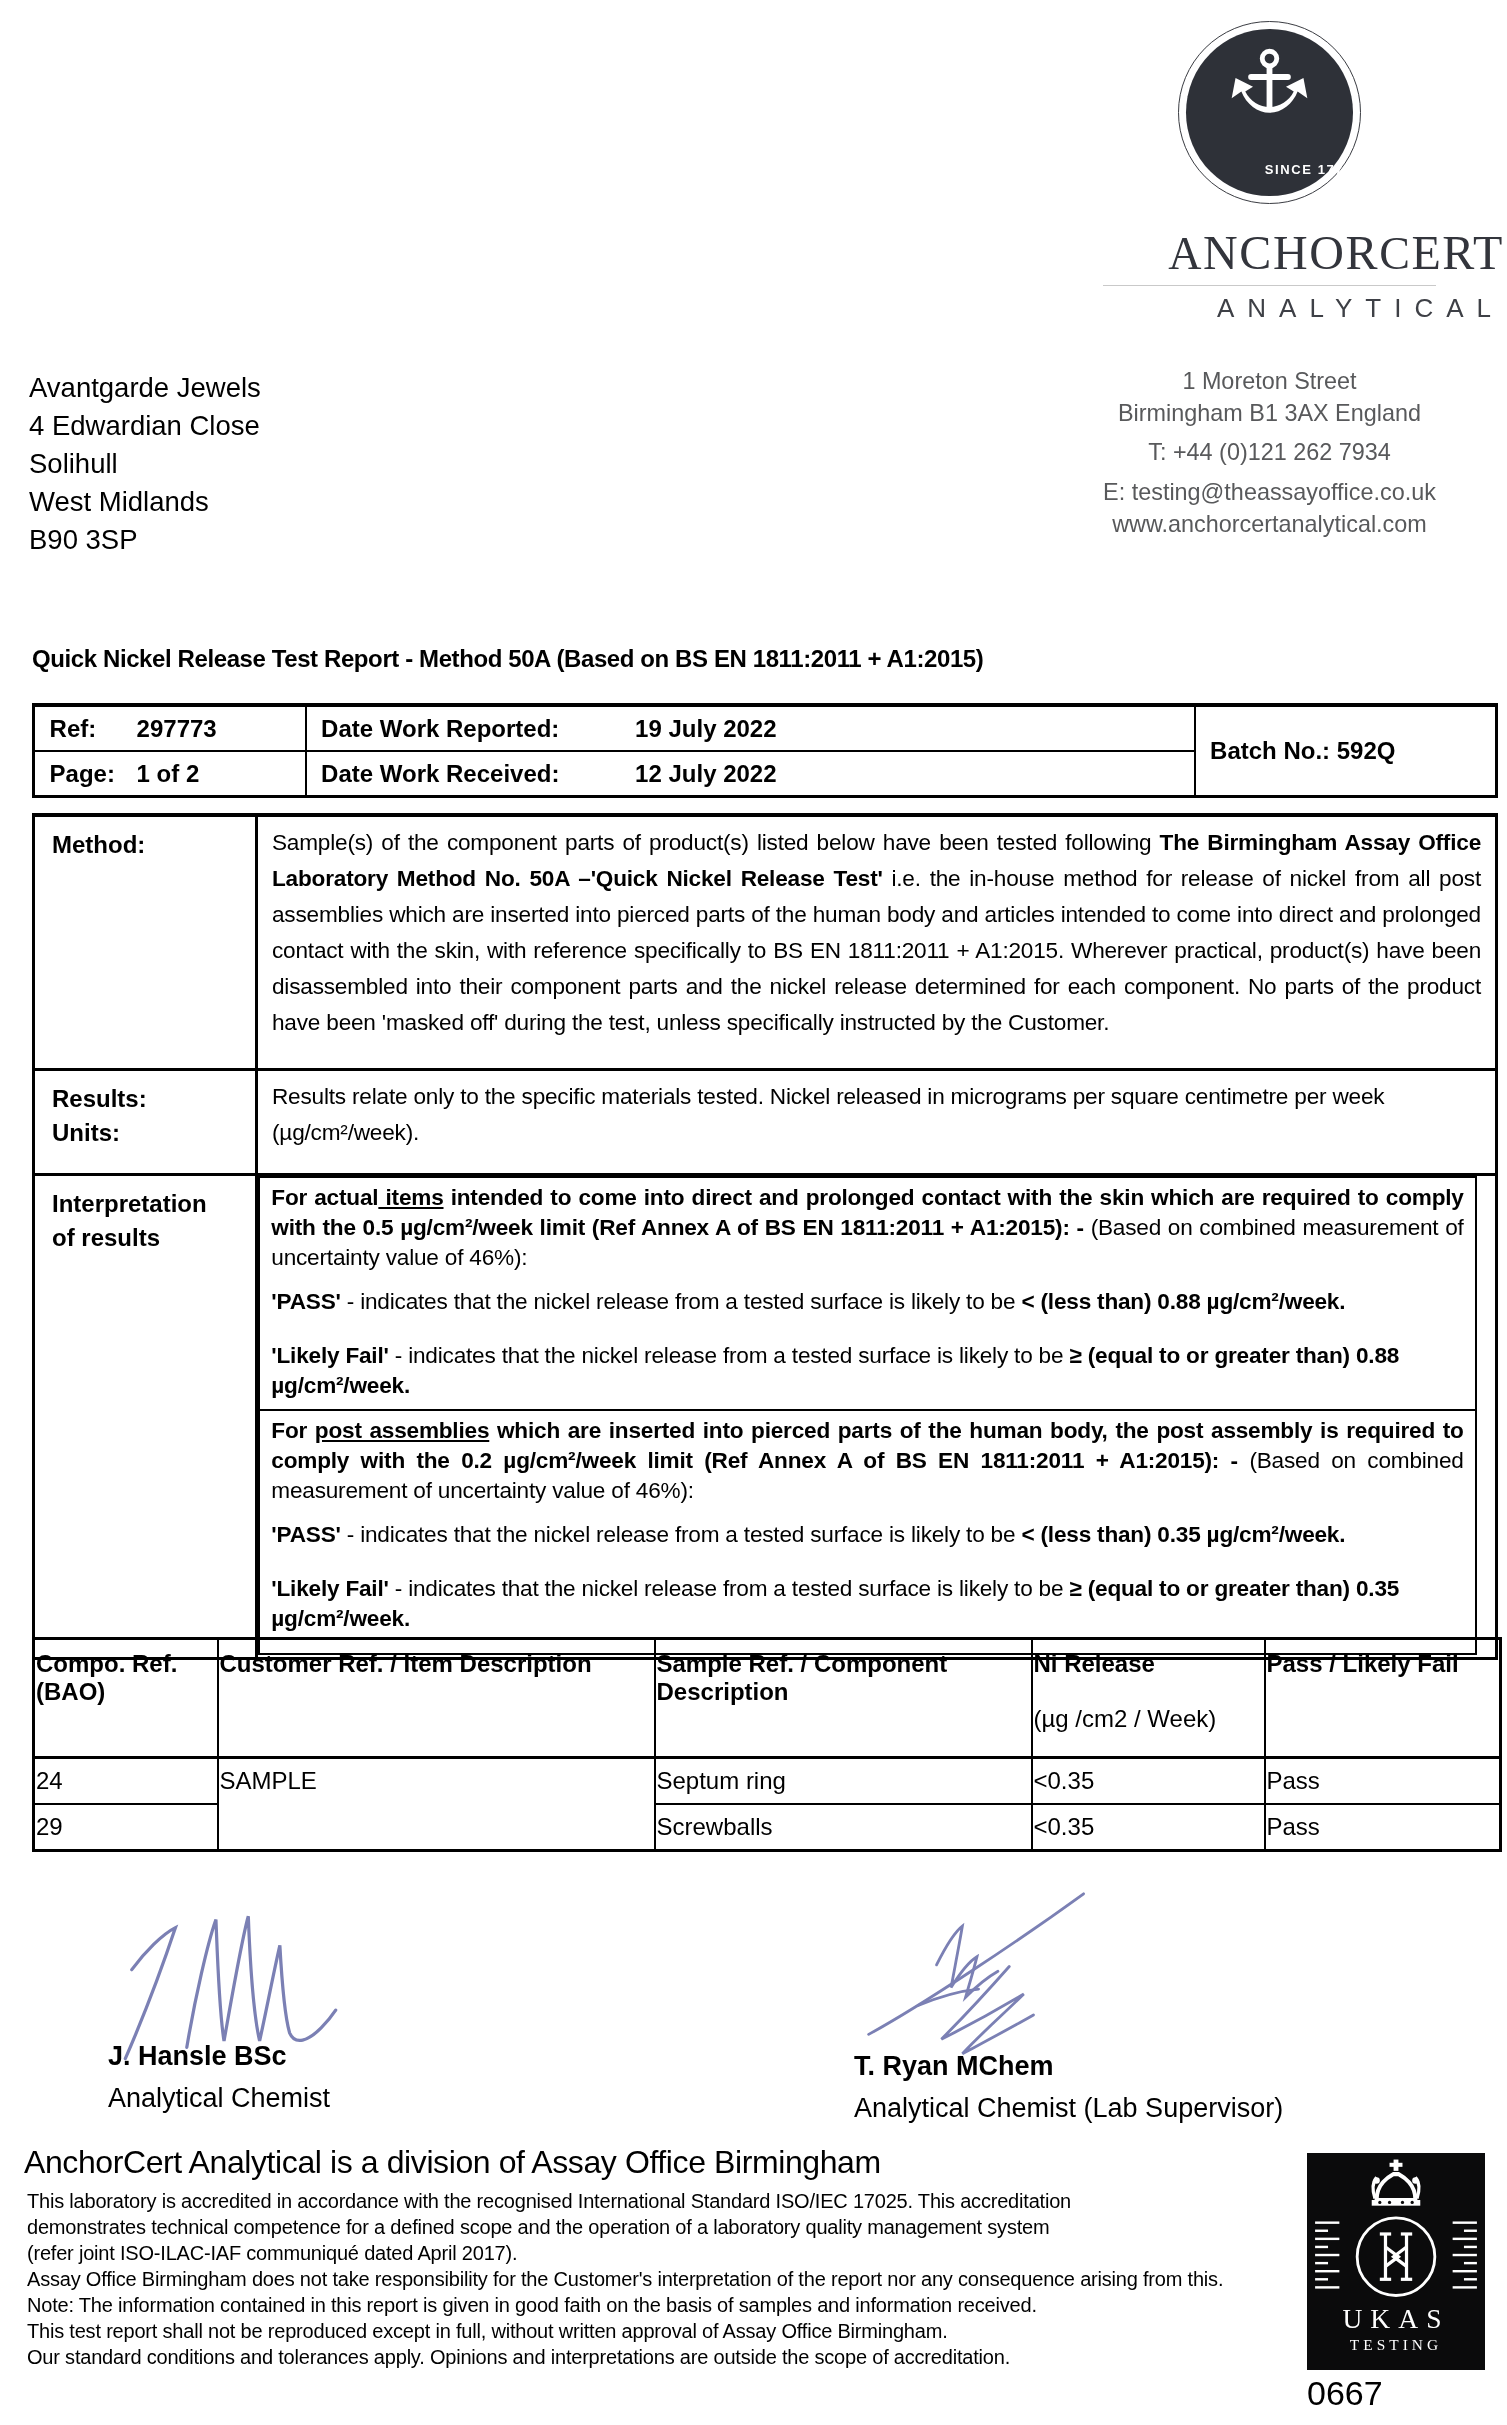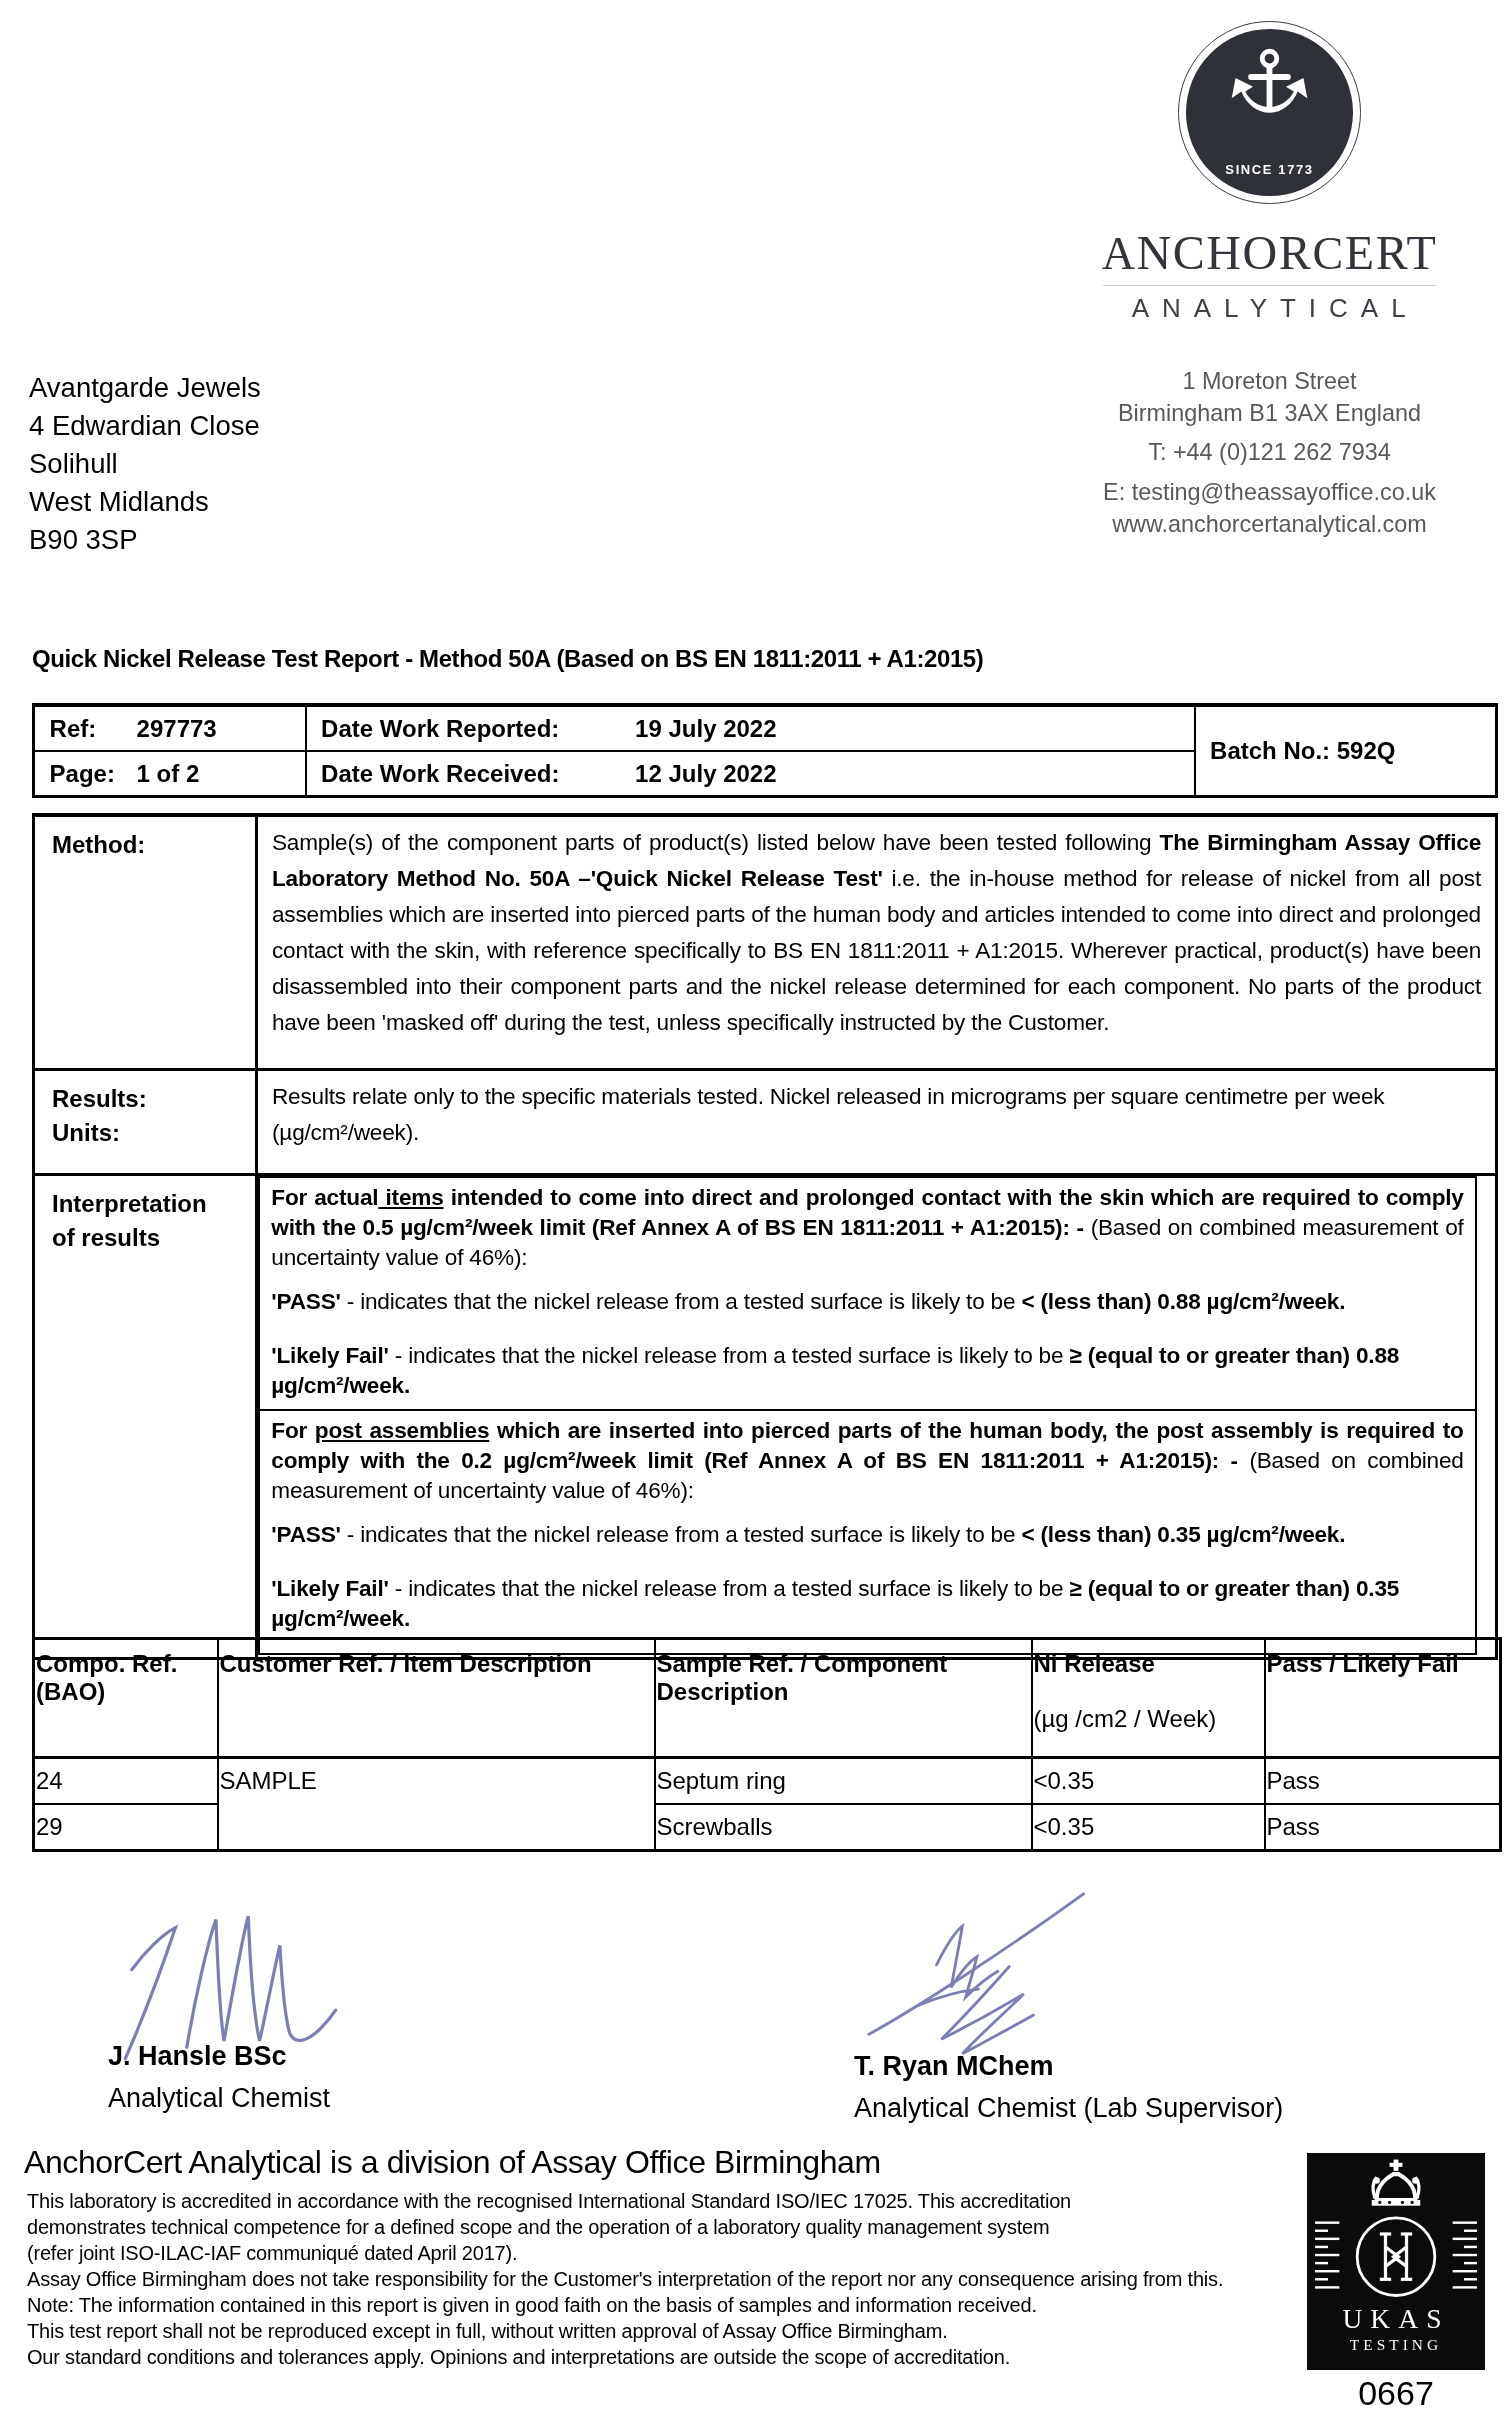--- a/index.html
+++ b/index.html
@@ -2,21 +2,21 @@
 <html style="font-size:13px"><head>
 <meta charset="utf-8">
 <style>
   html,body{margin:0;padding:0;background:#888;}
   .page{position:relative;width:1507px;height:2426px;background:#ffffff;overflow:hidden;
         font-family:"Liberation Sans",sans-serif;color:#000;}
   .b{font-weight:bold}
   .u{text-decoration:underline}
 
   
-  .logo{position:absolute;left:1035px;top:21px;width:469px;text-align:center}
+  .logo{position:absolute;left:1035px;top:21px;width:469px;text-align:right}
   .logo-ring{width:181px;height:181px;border:1.6px solid #3a3c42;border-radius:50%;
              margin:0 auto;display:flex;align-items:center;justify-content:center}
   .logo-circle{width:167px;height:167px;background:#2e3138;border-radius:50%;position:relative}
   .logo-circle svg{position:absolute;left:35px;top:11.3px}
   .since{position:absolute;bottom:19.4px;width:100%;color:#fff;font-size:13px;
          font-weight:bold;letter-spacing:1.6px}
   .brand{margin-top:21px;font-family:"Liberation Serif",serif;color:#33353c;letter-spacing:1.6px}
   .brand .cap{font-size:46px}
   .brand .low{font-size:48px}
   .brand-rule{width:333px;height:1.6px;background:#c9c9c9;margin:4.9px auto 6.5px}
@@ -67,21 +67,21 @@
   .sig{position:absolute}
   .sig-name{position:absolute;font-size:27px;font-weight:bold;white-space:nowrap}
   .sig-title{position:absolute;font-size:27px;white-space:nowrap}
 
   
   .foot-head{position:absolute;left:24px;top:2144px;font-size:32px;letter-spacing:-0.4px}
   .foot-lines{position:absolute;left:27px;top:2188px;font-size:20px;line-height:26px;letter-spacing:-0.2px}
 
   
   .ukas{position:absolute;left:1307px;top:2153px;width:178px;height:217px;background:#0b0b0c}
-  .ukas-num{position:absolute;left:1307px;top:2374px;width:178px;text-align:center;font-size:34px}
+  .ukas-num{position:absolute;left:1307px;top:2374px;width:178px;text-align:left;font-size:34px}
 </style>
 </head>
 <body>
 
 <div class="page">
 
   <div class="logo">
     <div class="logo-ring">
       <div class="logo-circle">
         <svg width="97" height="105" viewBox="0 0 100 100">

